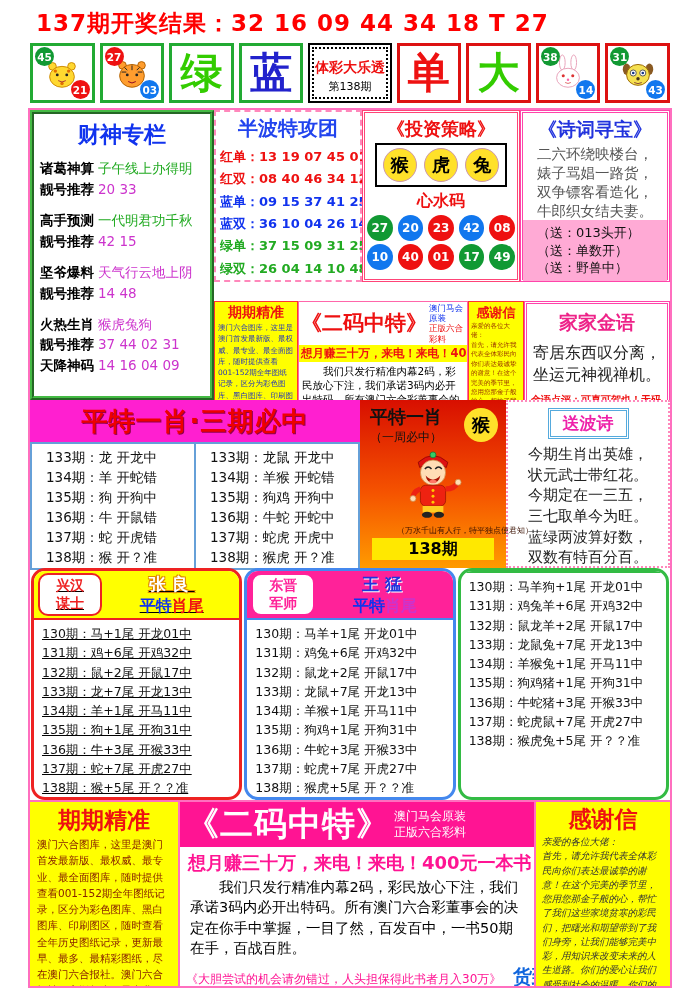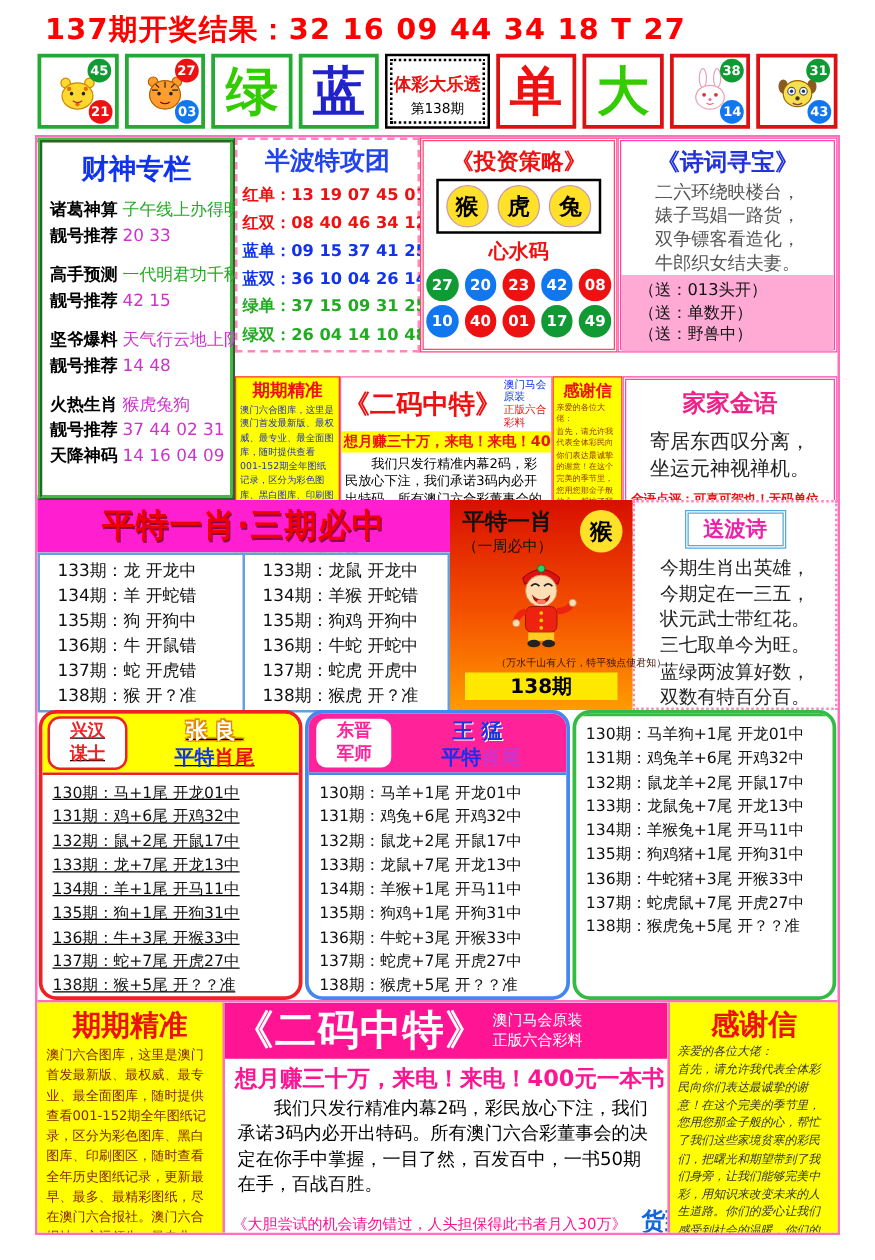--- a/index.html
+++ b/index.html
@@ -5,29 +5,29 @@
   * { margin:0; padding:0; box-sizing:border-box; }
   body { width:700px; background:#fff; font-family:"DejaVu Sans", sans-serif; }
   .hdr { color:#f00; font-weight:bold; font-size:23px; padding:8px 0 4px 36px; letter-spacing:1px; white-space:nowrap; }
   
   .boxrow { display:flex; gap:5px; padding:0 30px; height:60px; }
   .tb { position:relative; flex:1; border:3px solid #22aa33; background:#fff; display:flex; align-items:center; justify-content:center; overflow:hidden; }
   .tb.red { border-color:#dd1111; }
   .tb.deco { border:2px solid #000; outline:2px dotted #000; outline-offset:-6px; flex:1.35; flex-direction:column; }
   .bigchar { font-size:42px; font-weight:bold; line-height:1; }
   .ch-green{ color:#33cc00; } .ch-blue{ color:#2222cc; } .ch-red{ color:#ee1111; }
-  .nb { position:absolute; width:19px; height:19px; border-radius:50%; color:#fff; font-size:10.5px; font-weight:bold; display:flex; align-items:center; justify-content:center; z-index:2;margin-left:35px; }
+  .nb { position:absolute; width:19px; height:19px; border-radius:50%; color:#fff; font-size:10.5px; font-weight:bold; display:flex; align-items:center; justify-content:center; z-index:2; }
   .nb-tl{ top:1px; left:2px; } .nb-br{ bottom:1px; right:2px; }
   .bg-g{ background:#119933; } .bg-r{ background:#ee1111; } .bg-b{ background:#1177ee; }
   .tcai { color:#ee1111; font-weight:bold; font-size:14px; margin-top:6px; }
   .tqi { color:#000; font-size:11px; margin-top:2px; }
   
   .main { margin:5px 28px 0; border:2px solid #ff6fbf; }
   .rowA { display:flex; height:290px; }
-  .caishen { width:158px; border:4px ridge #44bb44; background:#fff; padding:4px 6px; }
+  .caishen { width:184px; border:4px ridge #44bb44; background:#fff; padding:4px 6px; }
   .caishen h2 { color:#1133ee; font-size:22px; text-align:center; margin:2px 0 8px; }
   .cs-row { font-size:13.5px; line-height:1.55; white-space:nowrap; }
   .cs-row b { color:#000; margin-right:4px; }
   .cs-gap { height:10px; }
   .c-green{ color:#22aa22; } .c-mag{ color:#cc33cc; } .c-red{ color:#ee1111; } .c-blue{ color:#1133ee; }
   .colA { flex:1; display:flex; flex-direction:column;gap:19px; }
   .rowA1 { display:flex; height:172px; }
   .banbo { width:148px; border:2px dashed #ff88bb; background:#fff; padding:2px 4px; }
   .banbo h2 { color:#2244ee; font-size:20px; text-align:center; margin:1px 0 4px; }
   .bb-row { font-size:13px; font-weight:bold; line-height:1.72; white-space:nowrap; }
@@ -346,22 +346,22 @@
           <ellipse cx="37" cy="93" rx="7" ry="4" fill="#222"></ellipse>
             <ellipse cx="53" cy="93" rx="7" ry="4" fill="#222"></ellipse>
         </svg>
         <div class="note">（万水千山有人行，特平独点使君知）</div>
         <div class="issue">138期</div>
       </div>
 
       <div class="songbo">
         <div class="sb-frame">送波诗</div>
         <div class="sb-line">今期生肖出英雄，</div>
+        <div class="sb-line">状元武士带红花。</div>
         <div class="sb-line">今期定在一三五，</div>
-        <div class="sb-line">状元武士带红花。</div>
         <div class="sb-line">三七取单今为旺。</div>
         <div class="sb-line">蓝绿两波算好数，</div>
         <div class="sb-line">双数有特百分百。</div>
       </div>
     </div>
 
     <div class="rowC">
       <div class="zt zt1">
         <div class="zhead">
           <div class="badge">兴汉

